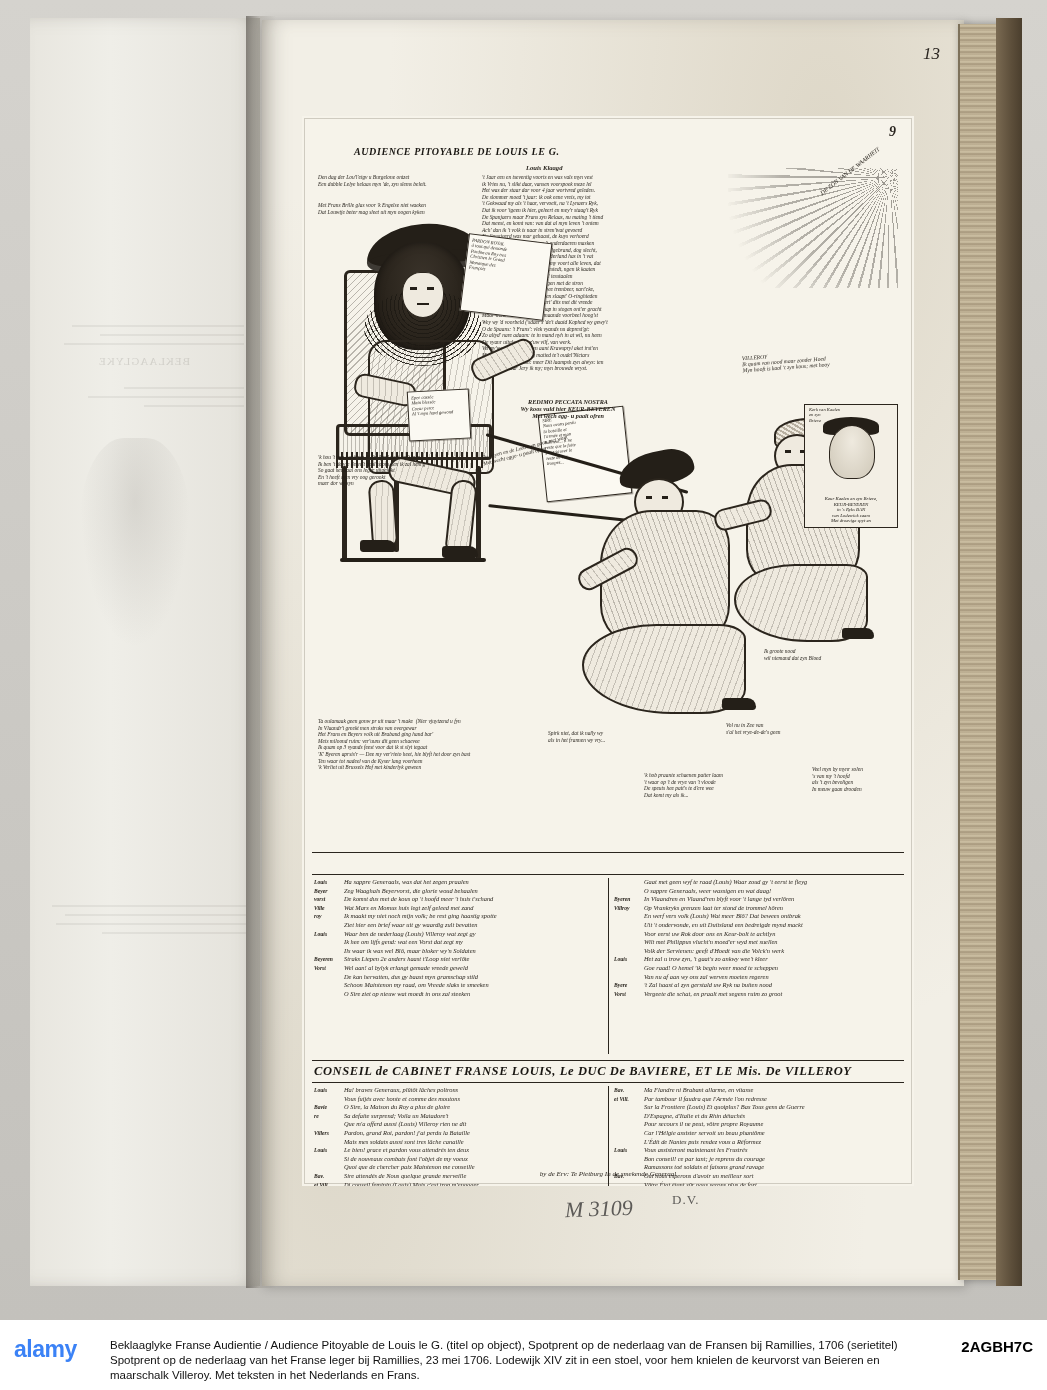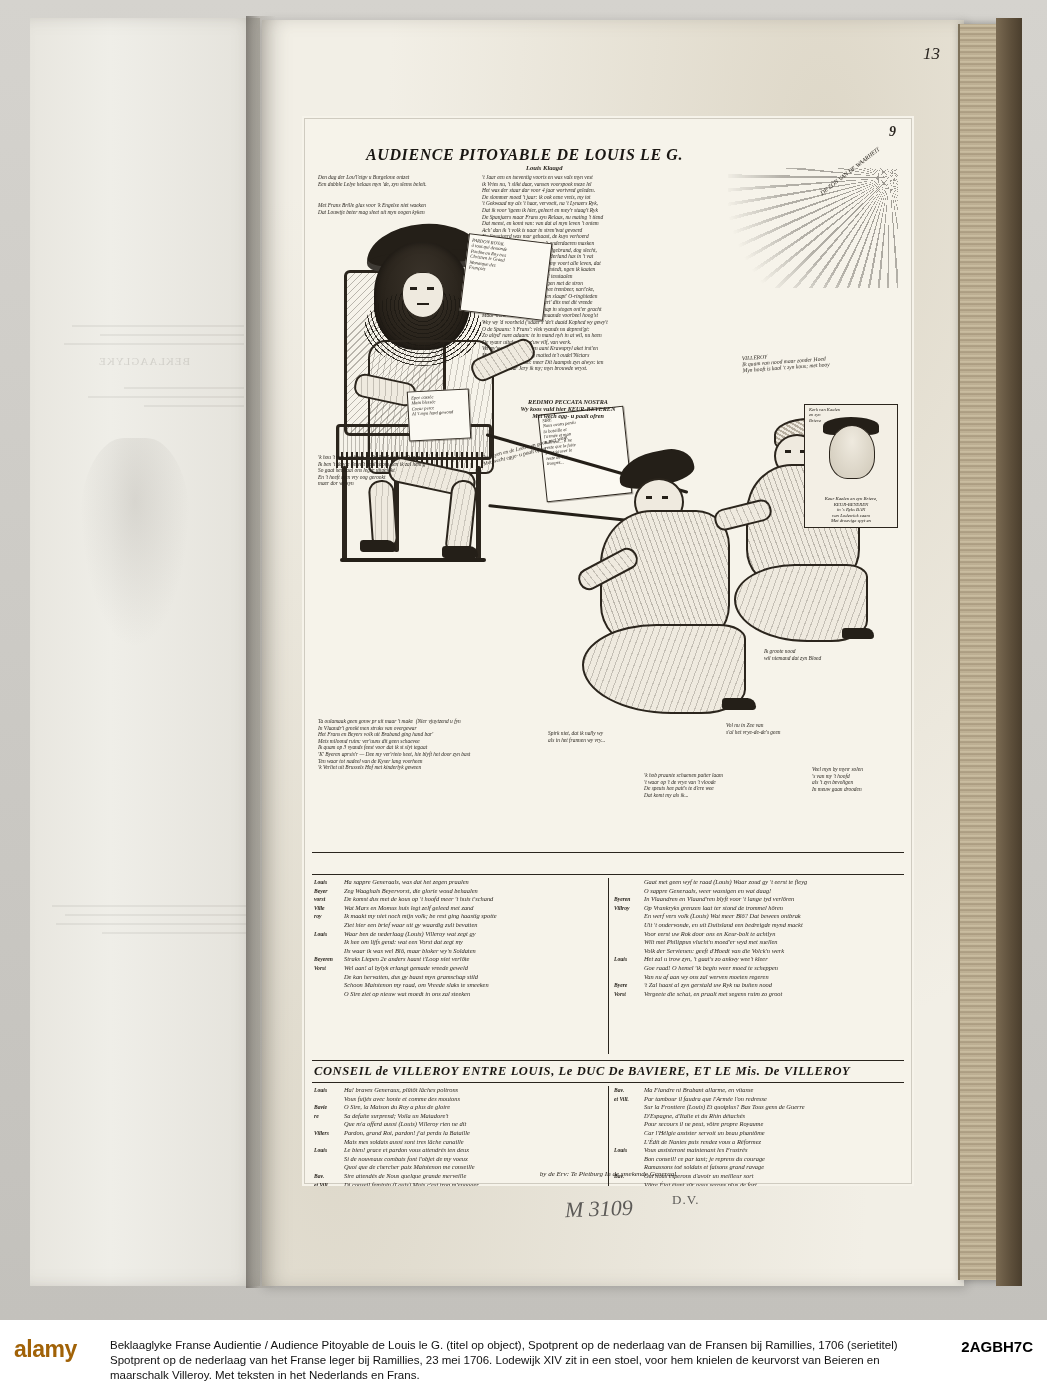--- a/index.html
+++ b/index.html
@@ -137,21 +137,21 @@
     position: absolute;
     left: 16px;
     font-family: "Liberation Serif", serif;
     font-style: italic;
     font-weight: bold;
     letter-spacing: 1px;
     white-space: nowrap;
     color: #1a1713;
   }
   .title-main { top: 10px; font-size: 17px; }
-  .title-sub  { top: 30px; left: 64px; font-size: 16px; letter-spacing: .6px; }
+  .title-sub  { top: 30px; left: 52px; font-size: 10px; letter-spacing: .6px; }
 
   
   .verse {
     position: absolute;
     font-family: "Liberation Serif", serif;
     font-size: 5.4px;
     line-height: 6.6px;
     color: #231f19;
     white-space: pre;
     font-style: italic;
@@ -369,21 +369,21 @@
   #initials  { left: 672px; top: 1192px; font-size: 13px; letter-spacing:1px; }
 
   
   #footer {
     position:absolute; left:0; top:1320px; width:1047px; height:70px;
     background:#ffffff;
   }
   #wm-logo {
     position:absolute; left:14px; top:1336px;
     font-family:"Liberation Sans", sans-serif;
-    font-weight:bold; font-size:23px; letter-spacing:-.5px; color:#a16207;
+    font-weight:bold; font-size:23px; letter-spacing:-.5px; color:#3b82f6;
   }
   #wm-caption {
     position:absolute; left:110px; top:1338px; width:800px;
     font-family:"Liberation Sans", sans-serif;
     font-size:11.5px; color:#111; line-height:15px;
   }
   #wm-id {
     position:absolute; right:14px; top:1338px;
     font-family:"Liberation Sans", sans-serif;
     font-weight:bold; font-size:15px; color:#000;
@@ -664,21 +664,21 @@
           <div class="row">
             <div class="spk">Byere
 Vorst</div>
             <div class="line">'t Zal haast al zyn gerstald uw Ryk na buiten nood
 Vergeete die schat, en praalt met segens ruim zo groot</div>
           </div>
         </div>
       <div class="ink" style="left:306px; top:762px; width:1px; height:176px; background:#2a251e;"></div>
 
       <div class="rule" style="top:944px;"></div>
-      <div class="sect-title" style="left:12px; top:948px;">CONSEIL de VILLEROY ENTRE LOUIS, Le DUC De BAVIERE, ET LE Mis. De VILLEROY</div>
+      <div class="sect-title" style="left:12px; top:948px;">CONSEIL de CABINET FRANSE LOUIS, Le DUC De BAVIERE, ET LE Mis. De VILLEROY</div>
       <div class="rule" style="top:966px;"></div>
 
       <div class="dialogue" id="conseil-left" style="left:12px; top:970px; width:292px;">
           <div class="row">
             <div class="spk">Louis</div>
             <div class="line">Ha! braves Generaux, plûtôt lâches poltrons
 Vous fuijés avec honte et comme des moutons</div>
           </div>
           <div class="row">
             <div class="spk">Bavie

